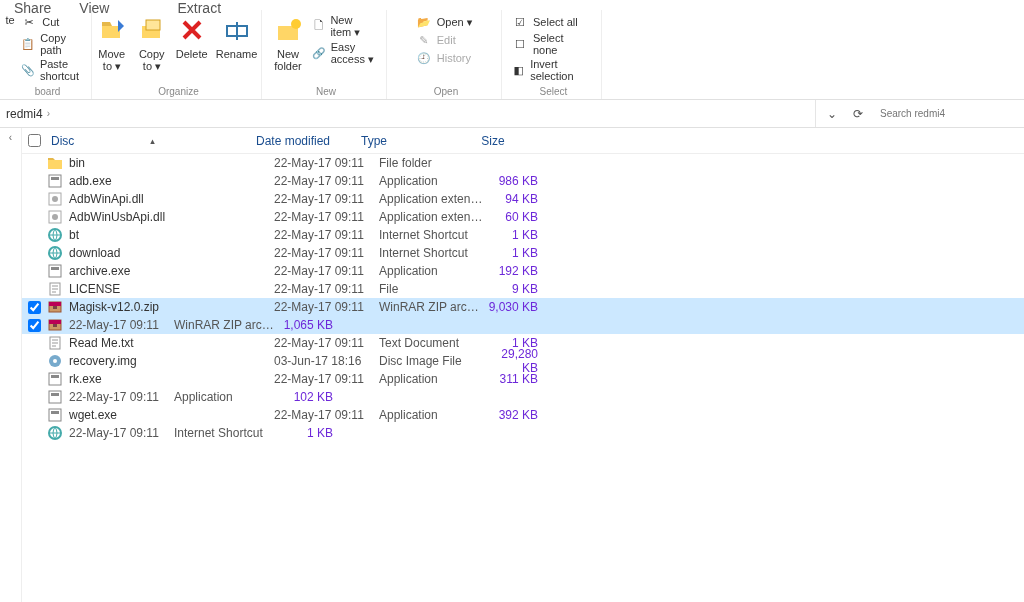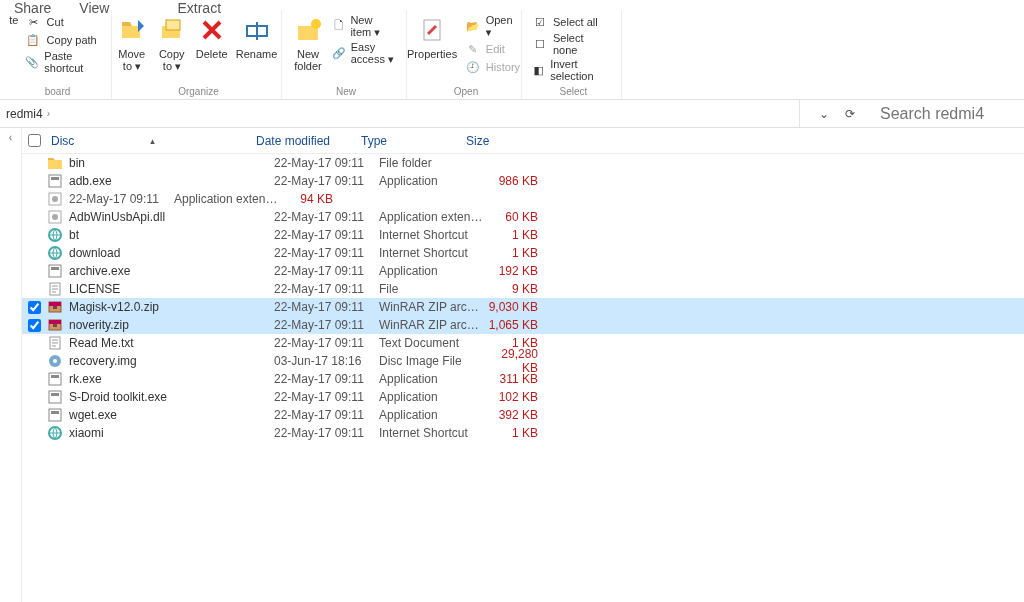--- a/index.html
+++ b/index.html
@@ -13,65 +13,65 @@
 .ribbon-group-items { display: flex; align-items: flex-start; flex: 1; }
 .ribbon-group-label { font-size: 10px; color: #888; position: absolute; bottom: 2px; left: 4px; right: 0; text-align: center; }
 .rbtn { display: flex; flex-direction: column; align-items: center; justify-content: flex-start; padding: 2px 4px; min-width: 40px; cursor: default; font-size: 11px; color: #333; }
 .rbtn .icn { width: 32px; height: 32px; display: flex; align-items: center; justify-content: center; margin-bottom: 2px; }
 .rbtn span { text-align: center; line-height: 1.1; }
 .small-list { display: flex; flex-direction: column; gap: 2px; padding: 2px 4px; font-size: 11px; }
 .small-item { display: flex; align-items: center; gap: 5px; color: #333; cursor: default; }
 .small-item .sicn { width: 16px; height: 16px; display: flex; align-items: center; justify-content: center; }
 .small-item.disabled { color: #aaa; }
 
-.breadcrumb-row { display: flex; align-items: center; height: 28px; border-bottom: 1px solid #e0e0e0; gap: 8px; }
+.breadcrumb-row { display: flex; align-items: center; height: 28px; border-bottom: 1px solid #e0e0e0; }
 .breadcrumb { flex: 1; display: flex; align-items: center; padding: 0 6px; font-size: 12px; color: #333; border-right: 1px solid #e5e5e5; height: 100%; }
 .breadcrumb .chev { color: #888; margin: 0 4px; font-size: 10px; }
 .bc-tools { display: flex; align-items: center; padding: 0 6px; gap: 6px; }
 .bc-tools .tool { width: 20px; height: 20px; display: flex; align-items: center; justify-content: center; color: #555; }
-.search { width: 150px; height: 22px; border: none; font-size: 16px; color: #3b82f6; padding: 0 6px; outline: none; }
+.search { width: 150px; height: 22px; border: none; font-size: 10px; color: #3b82f6; padding: 0 6px; outline: none; }
 
 .body { display: flex; height: calc(602px - 10px - 90px - 28px); }
 .nav { width: 22px; border-right: 1px solid #eee; display:flex; justify-content:center; padding-top:4px;}
 .nav .up { font-size: 10px; color: #666; }
 .list { flex: 1; overflow: auto; }
 .list-header { display: flex; align-items: center; height: 26px; border-bottom: 1px solid #eee; color: #1a4d8f; font-size: 12px; padding-left: 30px; }
 .col-name { width: 205px; display: flex; align-items: center; gap: 6px; }
 .col-date { width: 105px; }
 .col-type { width: 105px; }
-.col-size { width: 60px; text-align: left; padding-right: 6px; }
+.col-size { width: 60px; text-align: center; padding-right: 6px; }
 .sort-arrow { font-size: 9px; color: #555; margin-left: 70px; }
 
 .row { display: flex; align-items: center; height: 18px; font-size: 12px; color: #333; padding-left: 6px; }
 .row input[type=checkbox] { width: 13px; height: 13px; margin-right: 6px; visibility: hidden; }
 .row.selected { background: #cce8ff; }
 .row.selected input[type=checkbox] { visibility: visible; }
 .row .ficn { width: 16px; height: 16px; margin-right: 6px; display:flex; align-items:center; justify-content:center; flex-shrink:0; }
 .row .col-name { width: 205px; }
 .row .col-date { width: 105px; color: #555; }
 .row .col-type { width: 105px; color: #555; white-space: nowrap; overflow: hidden; text-overflow: ellipsis; }
-.row .col-size { width: 60px; text-align: right; color: #b91c1c; }
+.row .col-size { width: 60px; text-align: right; color: #6d28d9; }
 
 
 .i-folder { fill: #ffd666; }
 .i-exe { fill: #888; }
 .i-dll { fill: #aaa; }
 </style>
 </head>
 <body>
 
 <div class="tabs">
   <div class="tab">Share</div>
   <div class="tab">View</div>
   <div class="tab" style="margin-left:40px">Extract</div>
 </div>
 
 <div class="ribbon">
 
-  <div class="ribbon-group" style="width:112px">
+  <div class="ribbon-group" style="width:92px">
     <div class="ribbon-group-items">
       <div class="rbtn" style="min-width:8px">
           <span>te</span>
         </div>
       <div class="small-list">
         <div class="small-item">
             <span class="sicn">✂</span>
             <span>Cut</span>
           </div>
         <div class="small-item">
@@ -152,29 +152,20 @@
             <span class="sicn">🔗</span>
             <span>Easy access ▾</span>
           </div>
       </div>
     </div>
     <div class="ribbon-group-label">New</div>
   </div>
 
   <div class="ribbon-group" style="width:115px">
     <div class="ribbon-group-items">
-      <div class="rbtn">
-          <div class="icn">
-            <svg width="28" height="28">
-              <rect x="6" y="4" width="16" height="20" fill="#fff" stroke="#aaa"></rect>
-              <path d="M10 18 L18 10" stroke="#d44" stroke-width="3"></path>
-            </svg>
-          </div>
-          <span>Properties</span>
-        </div>
       <div class="small-list">
         <div class="small-item">
             <span class="sicn">📂</span>
             <span>Open ▾</span>
           </div>
         <div class="small-item disabled">
             <span class="sicn">✎</span>
             <span>Edit</span>
           </div>
         <div class="small-item disabled">
@@ -263,20 +254,21 @@
           <div class="col-size">986 KB</div>
         </div>
         <div class="row">
           <input type="checkbox" style="">
           <span class="ficn">
             <svg width="16" height="16">
               <rect x="2" y="2" width="12" height="12" fill="#fff" stroke="#aaa"></rect>
               <circle cx="8" cy="8" r="3" class="i-dll"></circle>
             </svg>
           </span>
+          <div class="col-name">AdbWinApi.dll</div>
           <div class="col-date">22-May-17 09:11</div>
           <div class="col-type">Application extens...</div>
           <div class="col-size">94 KB</div>
         </div>
         <div class="row">
           <input type="checkbox" style="">
           <span class="ficn">
             <svg width="16" height="16">
               <rect x="2" y="2" width="12" height="12" fill="#fff" stroke="#aaa"></rect>
               <circle cx="8" cy="8" r="3" class="i-dll"></circle>
@@ -357,21 +349,20 @@
         </div>
         <div class="row selected">
           <input type="checkbox" checked="" style="">
           <span class="ficn">
             <svg width="16" height="16">
               <rect x="2" y="3" width="12" height="10" fill="#c96" stroke="#953"></rect>
               <rect x="2" y="3" width="12" height="4" fill="#b05"></rect>
               <rect x="6" y="7" width="4" height="3" fill="#744"></rect>
             </svg>
           </span>
-          <div class="col-name">noverity.zip</div>
           <div class="col-date">22-May-17 09:11</div>
           <div class="col-type">WinRAR ZIP archive</div>
           <div class="col-size">1,065 KB</div>
         </div>
         <div class="row">
           <input type="checkbox" style="">
           <span class="ficn">
             <svg width="16" height="16">
               <rect x="3" y="2" width="10" height="12" fill="#fff" stroke="#999"></rect>
               <line x1="5" y1="5" x2="11" y2="5" stroke="#999"></line>
@@ -411,21 +402,20 @@
           <div class="col-size">311 KB</div>
         </div>
         <div class="row">
           <input type="checkbox" style="">
           <span class="ficn">
             <svg width="16" height="16">
               <rect x="2" y="2" width="12" height="12" fill="#fff" stroke="#888"></rect>
               <rect x="4" y="4" width="8" height="3" class="i-exe"></rect>
             </svg>
           </span>
-          <div class="col-name">S-Droid toolkit.exe</div>
           <div class="col-date">22-May-17 09:11</div>
           <div class="col-type">Application</div>
           <div class="col-size">102 KB</div>
         </div>
         <div class="row">
           <input type="checkbox" style="">
           <span class="ficn">
             <svg width="16" height="16">
               <rect x="2" y="2" width="12" height="12" fill="#fff" stroke="#888"></rect>
               <rect x="4" y="4" width="8" height="3" class="i-exe"></rect>
@@ -437,20 +427,19 @@
           <div class="col-size">392 KB</div>
         </div>
         <div class="row">
           <input type="checkbox" style="">
           <span class="ficn">
             <svg width="16" height="16">
               <circle cx="8" cy="8" r="6" fill="none" stroke="#4aa" stroke-width="2"></circle>
               <path d="M2 8 L14 8 M8 2 Q12 8 8 14 Q4 8 8 2" fill="none" stroke="#4aa"></path>
             </svg>
           </span>
-          <div class="col-name">xiaomi</div>
           <div class="col-date">22-May-17 09:11</div>
           <div class="col-type">Internet Shortcut</div>
           <div class="col-size">1 KB</div>
         </div>
       </div>
   </div>
 </div>
 
 </body></html>

